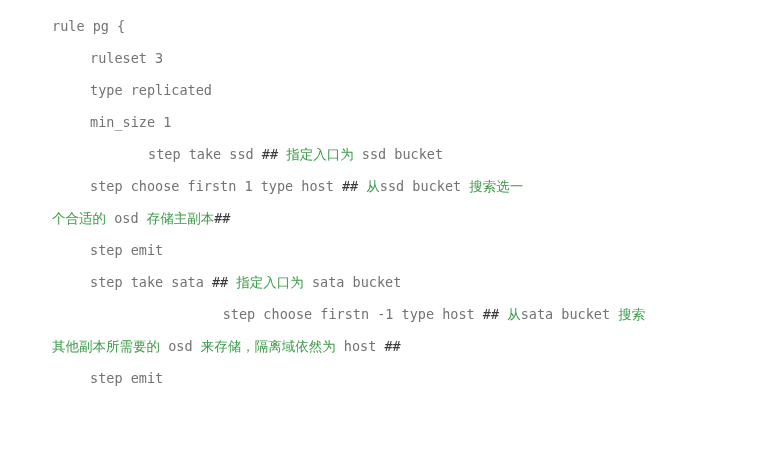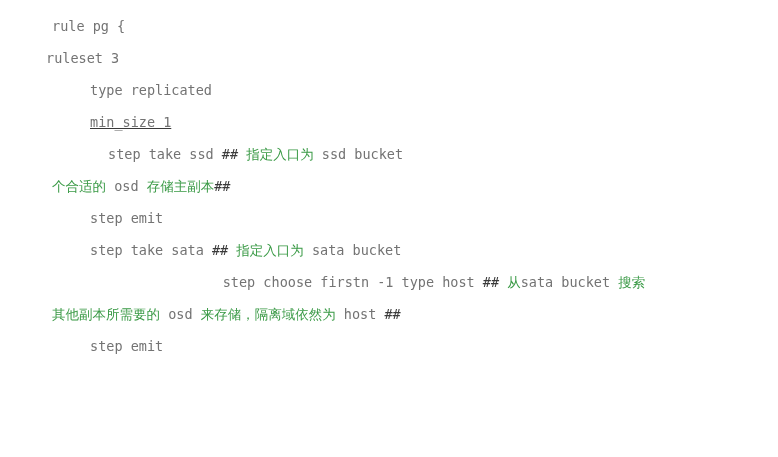--- a/index.html
+++ b/index.html
@@ -60,24 +60,25 @@
     height: 10px;
   }
 </style>
 </head>
 <body>
 
 <div id="code-block">
   <div class="spacer"></div>
   <div id="code-lines">
       <div class="code-line"><span class="tok code">rule pg {</span></div>
-      <div class="code-line" style="padding-left: 46px;"><span class="tok code">ruleset 3</span></div>
+      <div class="code-line" style="padding-left: 90px;"><span class="tok code">ruleset 3</span></div>
       <div class="code-line" style="padding-left: 90px;"><span class="tok code">type replicated</span></div>
-      <div class="code-line" style="padding-left: 90px; text-decoration: underline;"><span class="tok code">min_size 1</span></div>
-      <div class="code-line" style="padding-left: 108px;"><span class="tok code">step take ssd </span><span class="tok hash">## </span><span class="tok cmt">指定入口为</span><span class="tok code"> ssd bucket</span></div>
+      <div class="code-line" style="padding-left: 90px;"><span class="tok code">min_size 1</span></div>
+      <div class="code-line" style="padding-left: 108px; margin-left: 40px;"><span class="tok code">step take ssd </span><span class="tok hash">## </span><span class="tok cmt">指定入口为</span><span class="tok code"> ssd bucket</span></div>
+      <div class="code-line" style="padding-left: 90px;"><span class="tok code">step choose firstn 1 type host </span><span class="tok hash">## </span><span class="tok cmt">从</span><span class="tok code">ssd bucket </span><span class="tok cmt">搜索选一</span></div>
       <div class="code-line wrap"><span class="tok cmt">个合适的</span><span class="tok code"> osd </span><span class="tok cmt">存储主副本</span><span class="tok hash">##</span></div>
       <div class="code-line" style="padding-left: 90px;"><span class="tok code">step emit</span></div>
       <div class="code-line" style="padding-left: 90px;"><span class="tok code">step take sata </span><span class="tok hash">## </span><span class="tok cmt">指定入口为</span><span class="tok code"> sata bucket</span></div>
       <div class="code-line" style="padding-left: 90px; text-align: center;"><span class="tok code">step choose firstn -1 type host </span><span class="tok hash">## </span><span class="tok cmt">从</span><span class="tok code">sata bucket </span><span class="tok cmt">搜索</span></div>
       <div class="code-line wrap"><span class="tok cmt">其他副本所需要的</span><span class="tok code"> osd </span><span class="tok cmt">来存储，隔离域依然为</span><span class="tok code"> host </span><span class="tok hash">##</span></div>
       <div class="code-line" style="padding-left: 90px;"><span class="tok code">step emit</span></div>
     </div>
 </div>
 
 </body></html>

